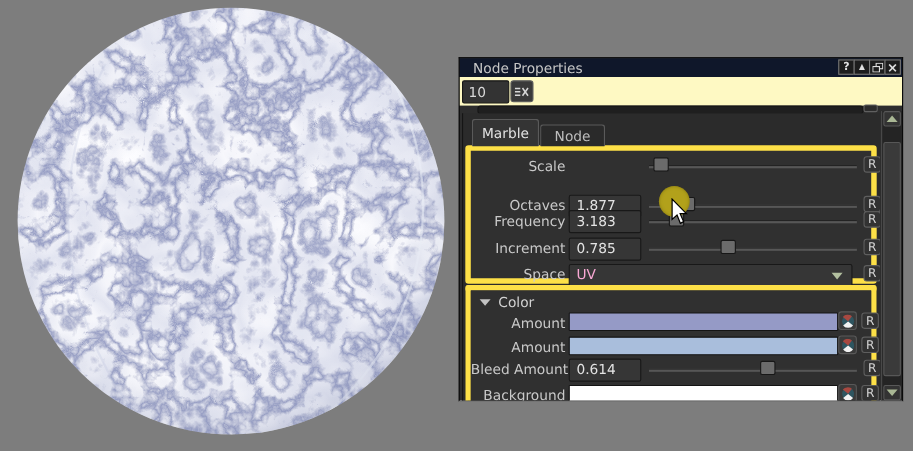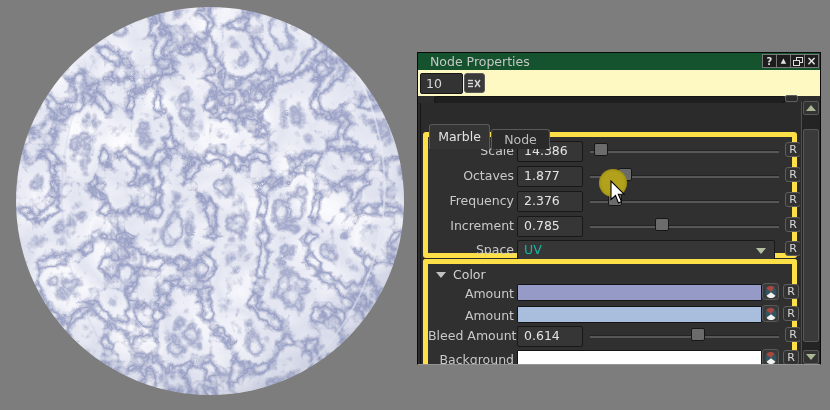--- a/index.html
+++ b/index.html
@@ -7,21 +7,21 @@
        font-family:"DejaVu Sans","Liberation Sans",sans-serif;position:relative;}
   .stage{position:absolute;left:0;top:0;width:830px;height:410px;}
 
   
   .viewport{position:absolute;left:0;top:0;width:830px;height:410px;}
 
   
   .panel{position:absolute;left:417px;top:52px;width:404px;height:313px;
          background:#2d2d2d;border:1px solid #0a0a0a;border-bottom:1px solid #949494;
          box-sizing:border-box;font-size:12.5px;color:#c9c9c9;}
-  .titlebar{position:absolute;left:0;top:0;width:100%;height:17px;background:#14532d;}
+  .titlebar{position:absolute;left:0;top:0;width:100%;height:17px;background:#0f172a;}
   .titlebar .title{position:absolute;left:12px;top:1px;color:#c6c6c6;}
   .tb-icons{position:absolute;right:1px;top:1px;display:flex;}
   .tb-btn{width:15px;height:14px;border:1px solid #787878;background:#1d1d1d;margin-left:-1px;
           display:flex;align-items:center;justify-content:center;color:#e0e0e0;
           font-size:10px;font-weight:bold;box-sizing:border-box;}
   .toolbar{position:absolute;left:0;top:17px;width:100%;height:26px;background:#fef9c3;}
   .count-field{position:absolute;left:2px;top:3px;width:36px;height:19px;background:#333;
                border:1px solid #171717;border-radius:2px;color:#d8d8d8;
                padding-left:5px;line-height:19px;box-sizing:content-box;}
   .clear-btn{position:absolute;left:46px;top:3px;width:21px;height:20px;background:#3a3a3a;
@@ -30,21 +30,21 @@
   .hscroll{position:absolute;left:16px;top:43px;width:349px;height:6px;background:#1f1f1f;
            border:1px solid #161616;border-radius:3px;}
   .hscroll-corner{position:absolute;left:367px;top:42px;width:13px;height:7px;background:#2c2c2c;
            border:1px solid #606060;border-radius:2px;box-sizing:border-box;}
 
   .content{position:absolute;left:2px;top:50px;width:379px;height:261px;background:#2b2b2b;
            border-left:1px solid #151515;overflow:hidden;}
 
   
   .tab{position:absolute;box-sizing:border-box;text-align:center;
-       border:1px solid #5a5a5a;border-bottom:none;border-radius:3px 3px 0 0;margin-top:16px;}
+       border:1px solid #5a5a5a;border-bottom:none;border-radius:3px 3px 0 0;}
   .tab.active{left:8px;top:5px;width:61px;height:25px;background:#343434;color:#e2e2e2;
               line-height:24px;z-index:2;}
   .tab.inactive{left:70px;top:10px;width:59px;height:20px;background:#2a2a2a;color:#bdbdbd;
               line-height:19px;z-index:1;}
 
   
   .groupbox{position:absolute;left:2px;width:374px;background:#303030;
             border:5px solid #fde047;border-radius:3px;box-sizing:border-box;}
   .box1{top:29px;height:126px;}
   .box2{top:156px;height:106px;border-radius:3px 3px 0 0;border-bottom:none;}
@@ -57,21 +57,21 @@
          padding-left:6px;box-sizing:content-box;}
   .slider{position:absolute;left:161px;top:2px;width:191px;height:18px;}
   .slider .track{position:absolute;left:1px;right:1px;top:9px;height:2px;background:#575757;
                  border-top:1px solid #232323;}
   .slider .handle{position:absolute;top:2px;width:14px;height:13px;background:#6b6b6b;
                   border:1px solid #171717;border-radius:2px;box-sizing:border-box;}
   .rbtn{position:absolute;left:357px;top:3px;width:16px;height:15px;background:#323232;
         border:1px solid #5e5e5e;border-radius:3px;color:#d6d6d6;font-size:11px;
         text-align:center;line-height:13px;box-sizing:border-box;}
   .dropdown{position:absolute;left:89px;top:2px;width:258px;height:22px;background:#363636;
-            border:1px solid #181818;border-radius:2px;color:#14b8a6;line-height:18px;
+            border:1px solid #181818;border-radius:2px;color:#f9a8d4;line-height:18px;
             padding-left:6px;box-sizing:border-box;}
   .dd-arrow{position:absolute;right:8px;top:7px;width:0;height:0;
             border-left:5px solid transparent;border-right:5px solid transparent;
             border-top:6px solid #b3c0a0;}
 
   .sec-header{position:absolute;left:8px;top:3px;display:flex;align-items:center;color:#d2d2d2;}
   .sec-tri{width:0;height:0;border-left:5px solid transparent;border-right:5px solid transparent;
            border-top:6px solid #c2c2c2;margin-right:7px;}
 
   .swatch{position:absolute;left:89px;top:2px;width:243px;height:15px;
@@ -193,41 +193,40 @@
 
     <div class="content">
 
       <div class="tab active">Marble</div>
       <div class="tab inactive">Node</div>
 
       <div class="groupbox box1">
 
         <div class="row" style="top:2px">
           <span class="rlabel">Scale</span>
-          <div class="field">14.386</div>
           <div class="slider">
             <div class="track"></div>
             <div class="handle" style="left: calc(3% - 0.42px);"></div>
           </div>
           <div class="rbtn">R</div>
         </div>
 
-        <div class="row" style="top:27px">
+        <div class="row" style="top:38px">
           <span class="rlabel">Octaves</span>
           <div class="field">1.877</div>
           <div class="slider">
             <div class="track"></div>
             <div class="handle" style="left: calc(16.5% - 2.31px);"></div>
           </div>
           <div class="rbtn">R</div>
         </div>
 
         <div class="row" style="top:52px">
           <span class="rlabel">Frequency</span>
-          <div class="field">2.376</div>
+          <div class="field">3.183</div>
           <div class="slider">
             <div class="track"></div>
             <div class="handle" style="left: calc(10.5% - 1.47px);"></div>
           </div>
           <div class="rbtn">R</div>
         </div>
 
         <div class="row" style="top:77px">
           <span class="rlabel">Increment</span>
           <div class="field">0.785</div>

